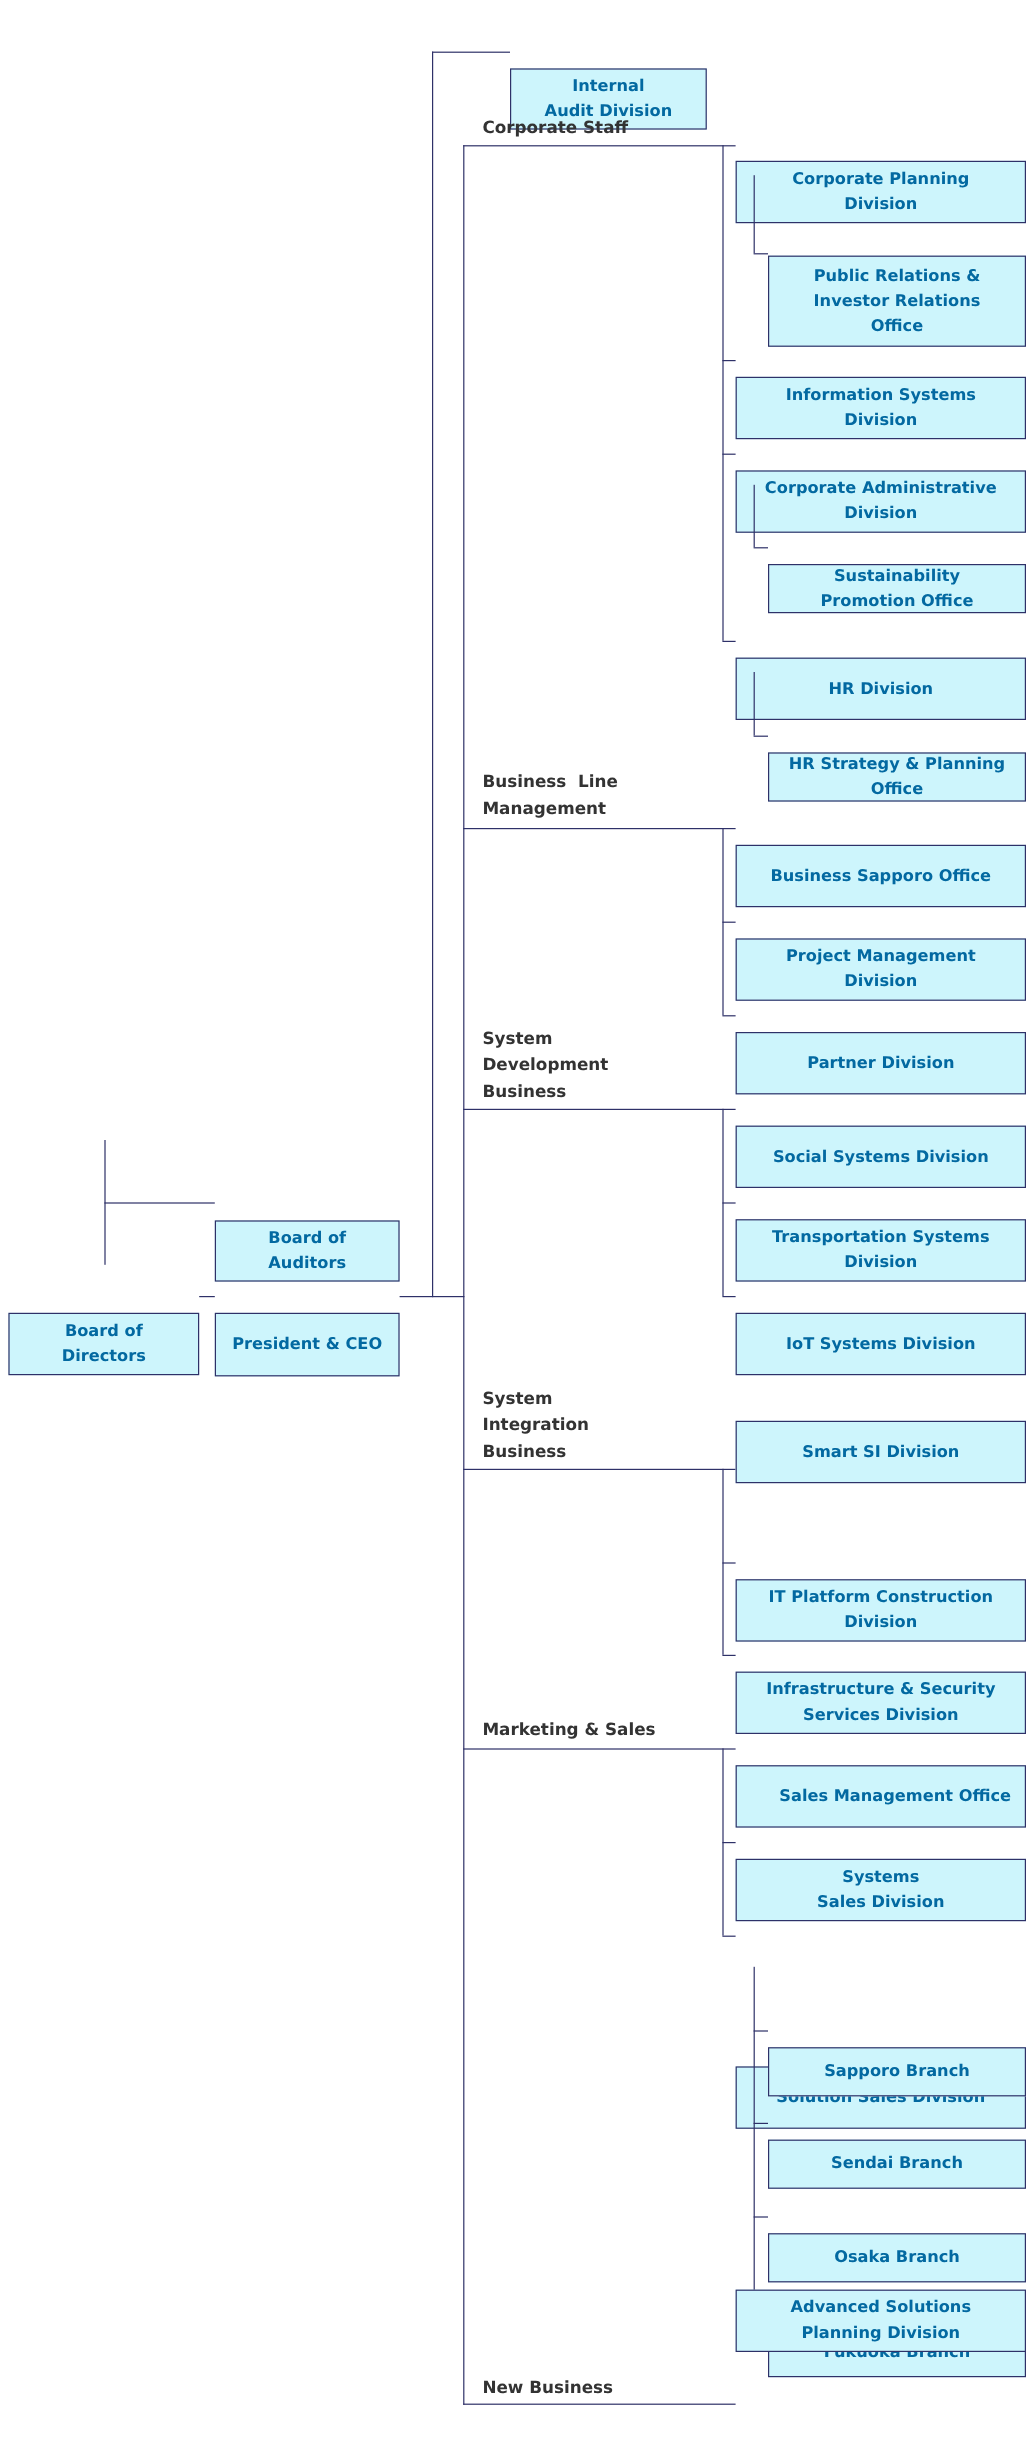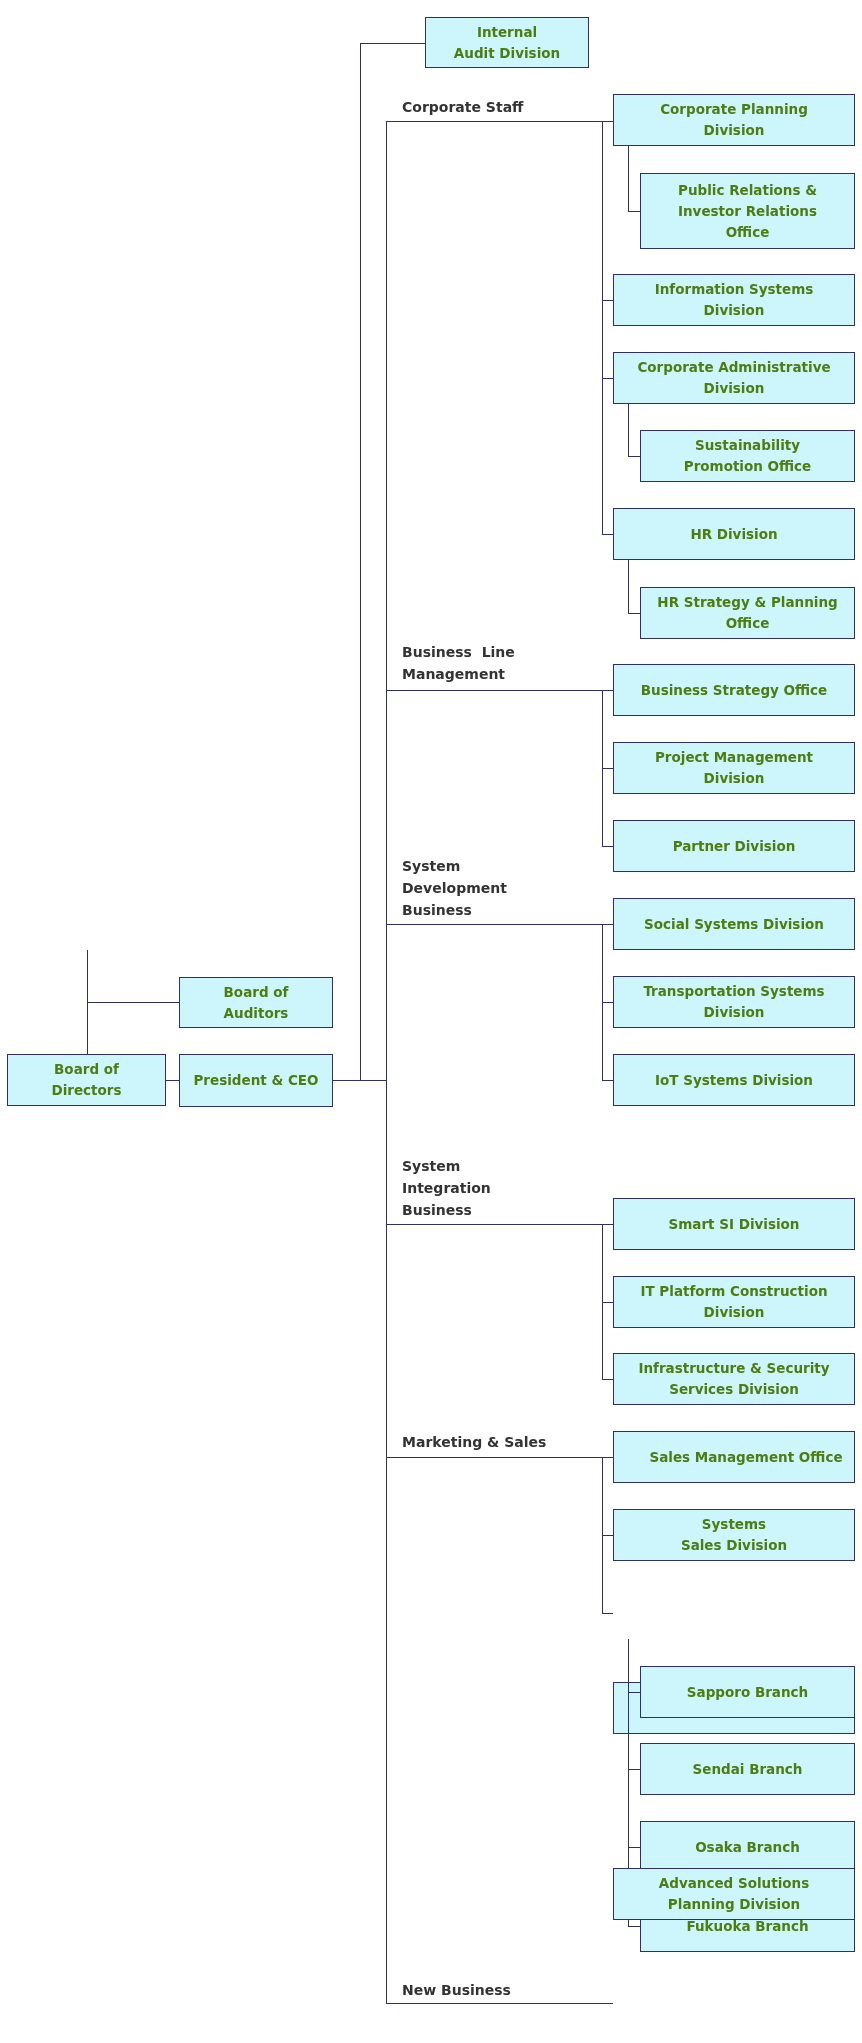--- a/index.html
+++ b/index.html
@@ -1,23 +1,23 @@
 <!DOCTYPE html>
 <html><head>
 <meta charset="utf-8">
 <style>
   html,body{margin:0;padding:0;background:#ffffff;}
   #canvas{position:relative;width:862px;height:2043px;background:#ffffff;overflow:hidden;
           font-family:"DejaVu Sans","Liberation Sans",sans-serif;}
   .box{position:absolute;background:#cdf5fc;border:1px solid #2e3168;box-sizing:border-box;
-       color:#4d7c0f;font-weight:bold;font-size:13.5px;line-height:21px;
+       color:#0369a1;font-weight:bold;font-size:13.5px;line-height:21px;
        display:flex;align-items:center;justify-content:center;text-align:center;
-       white-space:pre-wrap;}
+       white-space:pre-wrap;margin-top:40px;}
   .b1{left:613px;width:242px;height:52px;}
-  .b2{left:640px;width:215px;height:52px;}
+  .b2{left:640px;width:215px;height:41px;}
   .glabel{position:absolute;left:402px;color:#333333;font-weight:bold;font-size:14px;
           line-height:22px;white-space:pre-wrap;}
   .hline,.vline{position:absolute;background:#2e3168;}
   .hline{height:1px;}
   .vline{width:1px;}
 </style>
 </head>
 <body>
 
 <div id="canvas">
@@ -64,21 +64,21 @@
   <div class="hline" style="left:628px;top:613px;width:12px;"></div>
   <div class="box b2" style="top:587px;">HR Strategy &amp; Planning
 Office</div>
 
   <div class="glabel" style="top:641px;">Business  Line
 Management</div>
   <div class="hline" style="left:386px;top:690px;width:227px;"></div>
   <div class="vline" style="left:602px;top:690px;height:156px;"></div>
   <div class="hline" style="left:602px;top:768px;width:11px;"></div>
   <div class="hline" style="left:602px;top:846px;width:11px;"></div>
-  <div class="box b1" style="top:664px;">Business Strategy Office</div>
+  <div class="box b1" style="top:664px;">Business Sapporo Office</div>
   <div class="box b1" style="top:742px;">Project Management
 Division</div>
   <div class="box b1" style="top:820px;">Partner Division</div>
 
   <div class="glabel" style="top:855px;">System
 Development
 Business</div>
   <div class="hline" style="left:386px;top:924px;width:227px;"></div>
   <div class="vline" style="left:602px;top:924px;height:156px;"></div>
   <div class="hline" style="left:602px;top:1002px;width:11px;"></div>
@@ -88,21 +88,21 @@
 Division</div>
   <div class="box b1" style="top:1054px;">IoT Systems Division</div>
 
   <div class="glabel" style="top:1155px;">System
 Integration
 Business</div>
   <div class="hline" style="left:386px;top:1224px;width:227px;"></div>
   <div class="vline" style="left:602px;top:1224px;height:155px;"></div>
   <div class="hline" style="left:602px;top:1302px;width:11px;"></div>
   <div class="hline" style="left:602px;top:1379px;width:11px;"></div>
-  <div class="box b1" style="top:1198px;">Smart SI Division</div>
+  <div class="box b1" style="top:1144px;">Smart SI Division</div>
   <div class="box b1" style="top:1276px;">IT Platform Construction
 Division</div>
   <div class="box b1" style="top:1353px;">Infrastructure &amp; Security
 Services Division</div>
 
   <div class="glabel" style="top:1431px;">Marketing &amp; Sales</div>
   <div class="hline" style="left:386px;top:1457px;width:227px;"></div>
   <div class="vline" style="left:602px;top:1457px;height:156px;"></div>
   <div class="hline" style="left:602px;top:1535px;width:11px;"></div>
   <div class="hline" style="left:602px;top:1613px;width:11px;"></div>

